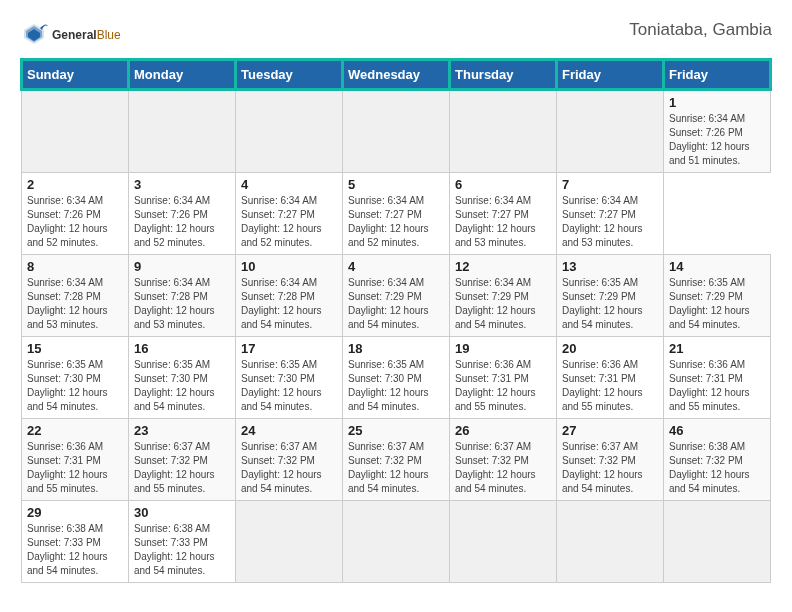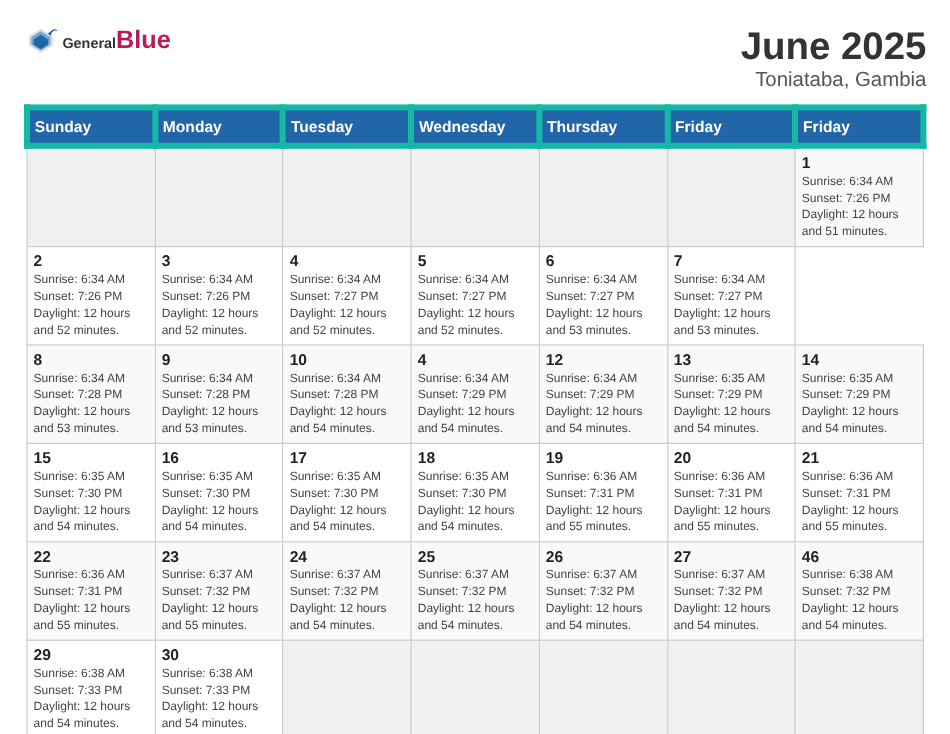--- a/index.html
+++ b/index.html
@@ -42,21 +42,21 @@
       border-collapse: collapse;
       font-size: 11px;
     }
     thead tr th {
       background-color: #2266aa;
       color: #fff;
       padding: 6px 4px;
       text-align: left;
       font-size: 13px;
       font-weight: bold;
-      border: 5px solid #14b8a6;
+      border: 3px solid #14b8a6;
     }
     tbody tr td {
       border: 1px solid #ccc;
       padding: 4px 5px;
       vertical-align: top;
       width: calc(100% / 7);
       min-height: 70px;
       background: #fff;
     }
     tbody tr:nth-child(odd) td {
@@ -84,25 +84,24 @@
 <div class="header-area">
   <div class="logo">
     <svg class="logo-icon" viewBox="0 0 28 28">
       <rect x="0" y="0" width="28" height="28" fill="white"></rect>
       <polygon points="14,4 24,10 24,18 14,24 4,18 4,10" fill="#2266aa" opacity="0.2"></polygon>
       <polygon points="14,6 22,11 22,17 14,22 6,17 6,11" fill="#2266aa" opacity="0.5"></polygon>
       <polygon points="14,9 20,13 20,17 14,21 8,17 8,13" fill="#2266aa"></polygon>
       <path d="M20,8 Q26,2 28,6 Q24,4 22,10 Z" fill="#2266aa"></path>
     </svg>
     <div>
-      <span style="font-size:12px;font-weight:bold;color:#333;">General</span><span style="font-size:21px;font-weight:bold;color:#be185d;">Blue</span>
+      <span style="font-size:12px;font-weight:bold;color:#333;">General</span><span style="font-size:12px;font-weight:normal;color:#a16207;">Blue</span>
     </div>
   </div>
   <div class="title-area">
-    <div class="calendar-title">June 2025</div>
     <div class="calendar-subtitle">Toniataba, Gambia</div>
   </div>
 </div>
 
 <table>
   <thead>
     <tr>
     <th>Sunday</th>
         <th>Monday</th>
         <th>Tuesday</th>

